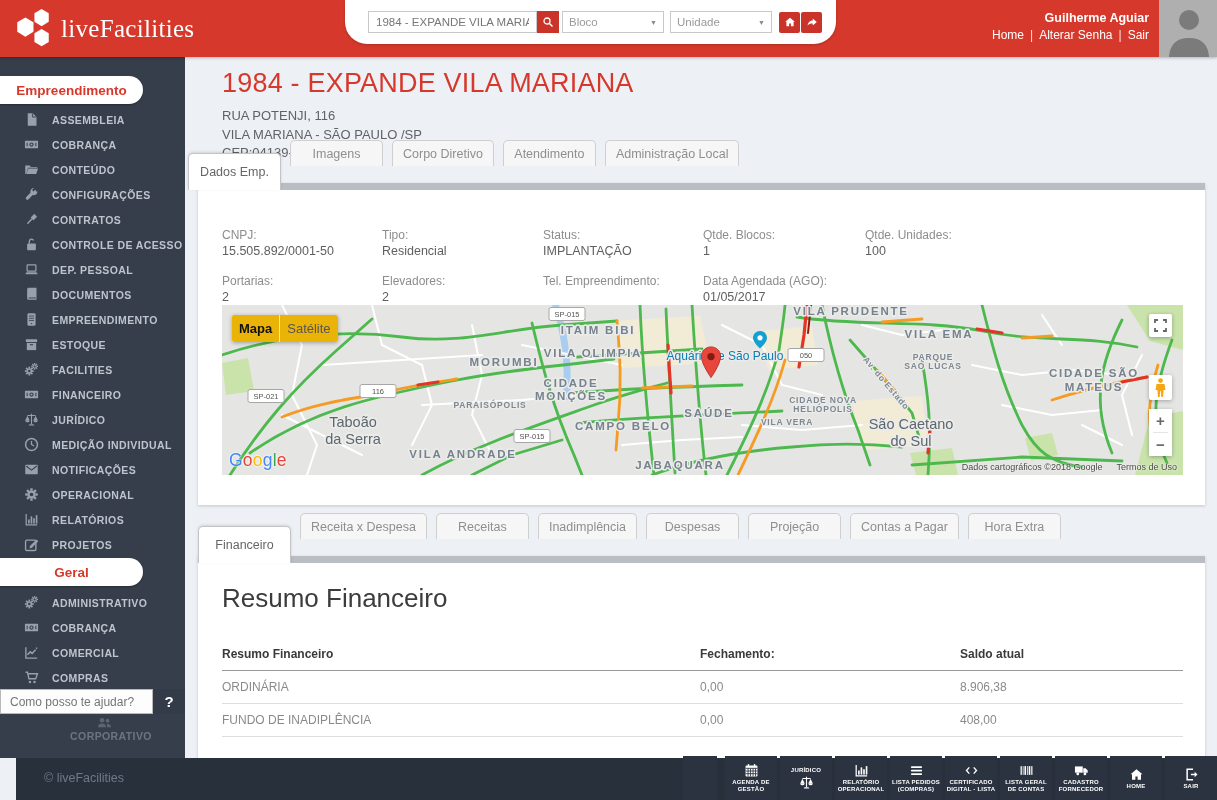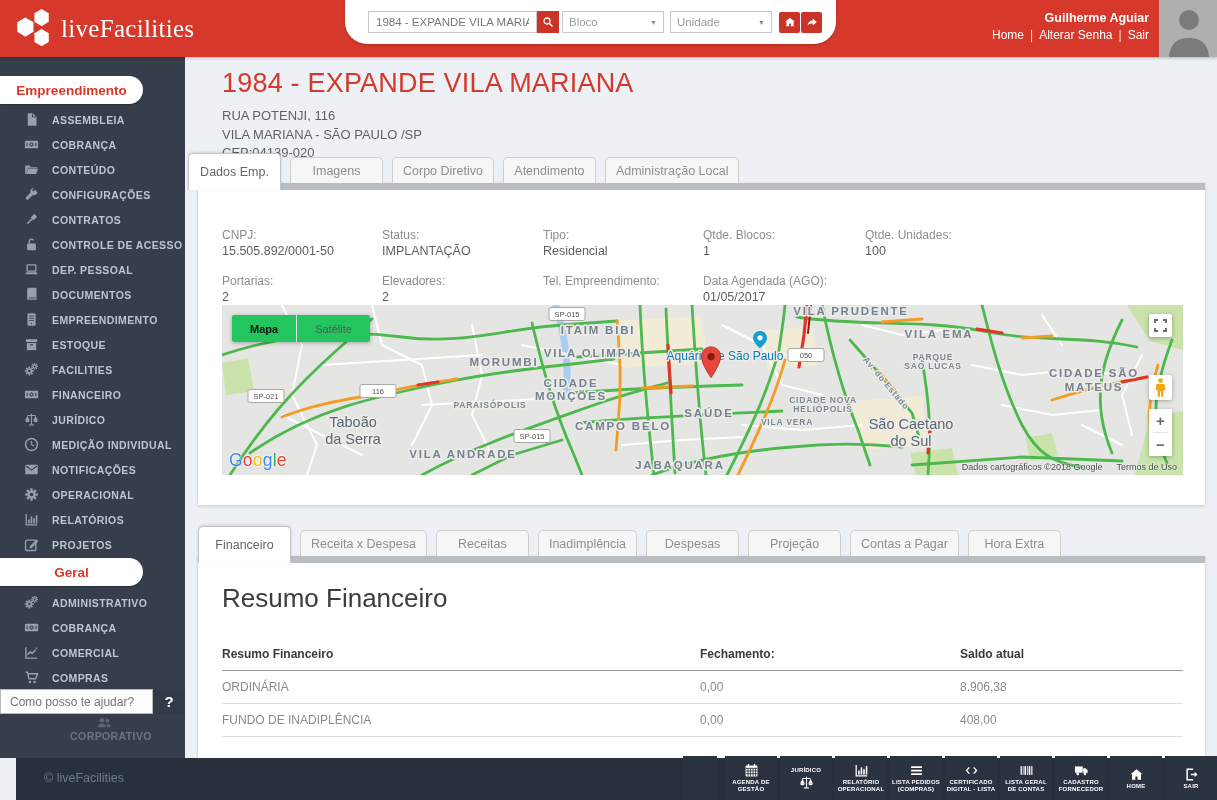--- a/index.html
+++ b/index.html
@@ -53,21 +53,21 @@
   .tool-blank { width:34px; margin-right:5px; cursor:default; }
 
   
   .main { position:absolute; left:185px; top:57px; width:1032px; height:701px; }
   .page-title { position:absolute; left:37px; top:11px; font-size:27px; font-weight:400; color:#d6392b; letter-spacing:.2px; }
   .address { position:absolute; left:37px; top:43px; font-size:13px; color:#5f6368; line-height:18.5px; margin-top:7px; }
 
   .tabs { position:absolute; display:flex; align-items:flex-end; z-index:4; }
   .tabs1 { left:3px; top:96px; height:37px; }
   .tabs2 { left:13px; top:469px; height:37px; }
-  .tab { height:26px; margin-bottom:7px; background:#f6f6f6; border:1px solid #cfcfcf; border-bottom:none; border-radius:5px 5px 0 0; margin-right:9px; min-width:93px; padding:0 10px; display:flex; align-items:center; justify-content:center; color:#8f8f8f; font-size:12.5px; cursor:pointer; }
+  .tab { height:26px; margin-bottom:24px; background:#f6f6f6; border:1px solid #cfcfcf; border-bottom:none; border-radius:5px 5px 0 0; margin-right:9px; min-width:93px; padding:0 10px; display:flex; align-items:center; justify-content:center; color:#8f8f8f; font-size:12.5px; cursor:pointer; }
   .tab.active { height:37px; margin-bottom:0; background:#fff; color:#666; position:relative; z-index:5; box-shadow:0 -1px 3px rgba(0,0,0,.12); border-color:#c4c4c4; }
 
   .card { position:absolute; left:13px; width:1007px; background:#fff; box-shadow:0 1px 3px rgba(0,0,0,.18); }
   .card::before { content:""; display:block; height:7px; background:#b9bec4; }
   .card1 { top:126px; height:322px; }
   .card2 { top:499px; height:203px; overflow:hidden; }
 
   .fields { position:absolute; left:24px; top:45px; width:961px; display:grid; grid-template-columns:160px 161px 160px 162px 1fr; row-gap:16px; }
   .field .flabel { font-size:12px; color:#8d8d8d; }
   .field .fvalue { font-size:12.5px; color:#5f5f5f; margin-top:2px; min-height:14px; }
@@ -76,21 +76,21 @@
   .map { position:absolute; left:24px; top:122px; width:961px; height:170px; background:#e5e6e3; overflow:hidden; }
   .map svg.mapcanvas { position:absolute; left:0; top:0; }
   .ml-d { fill:#76828e; font-size:11.5px; font-weight:bold; letter-spacing:1.8px; text-anchor:middle; paint-order:stroke; stroke:#ebebe9; stroke-width:3px; stroke-linejoin:round; font-family:"Liberation Sans",sans-serif; }
   .ml-s { fill:#7d8893; font-size:8.5px; font-weight:bold; letter-spacing:.8px; text-anchor:middle; paint-order:stroke; stroke:#ebebe9; stroke-width:2.5px; stroke-linejoin:round; }
   .ml-t { fill:#5c6770; font-size:14.5px; text-anchor:middle; paint-order:stroke; stroke:#ebebe9; stroke-width:3.5px; stroke-linejoin:round; }
   .ml-p { fill:#0d7cb5; font-size:12px; text-anchor:middle; paint-order:stroke; stroke:#ebebe9; stroke-width:3px; stroke-linejoin:round; }
   .shield rect { fill:#fff; stroke:#a7a7a7; stroke-width:1; }
   .shield text { fill:#555; font-size:7.5px; text-anchor:middle; font-family:"Liberation Sans",sans-serif; }
 
   .map-type { position:absolute; left:10px; top:10px; display:flex; background:#fff; border-radius:2px; box-shadow:0 1px 4px rgba(0,0,0,.3); overflow:hidden; height:27px; z-index:3; }
-  .map-type .mt-btn { border:none; background:#22c55e; padding:0 18px; font-size:11px; color:#565656; cursor:pointer; }
+  .map-type .mt-btn { border:none; background:#eab308; padding:0 7px; font-size:13px; color:#565656; cursor:pointer; }
   .map-type .mt-btn.on { font-weight:bold; color:#111; }
   .map-type .mt-div { width:1px; background:#e6e6e6; }
   .map-ctl { position:absolute; background:#fff; border-radius:2px; box-shadow:0 1px 4px rgba(0,0,0,.3); z-index:3; }
   .fullscreen-btn { right:11px; top:9px; width:23px; height:23px; display:flex; align-items:center; justify-content:center; cursor:pointer; }
   .pegman-btn { right:11px; top:70px; width:23px; height:25px; display:flex; align-items:center; justify-content:center; cursor:pointer; }
   .zoom-ctl { right:11px; top:104px; width:23px; height:47px; display:flex; flex-direction:column; }
   .zoom-ctl .zbtn { flex:1; border:none; background:#fff; color:#666; font-size:15px; font-weight:bold; line-height:10px; cursor:pointer; }
   .zoom-ctl .zdiv { height:1px; background:#e6e6e6; margin:0 4px; }
   .gmarker { position:absolute; left:478px; top:41px; width:22px; height:33px; z-index:2; }
   .google-logo { position:absolute; left:7px; bottom:4px; font-size:17.5px; font-weight:500; letter-spacing:.2px; z-index:3; text-shadow:0 0 2px #fff,0 0 2px #fff; }
@@ -438,26 +438,26 @@
       <div class="tab">Administração Local</div>
     </div>
 
   <section class="card card1">
     <div class="fields" id="property-fields">
         <div class="field">
           <div class="flabel">CNPJ:</div>
           <div class="fvalue">15.505.892/0001-50</div>
         </div>
         <div class="field">
+          <div class="flabel">Tipo:</div>
+          <div class="fvalue">Residencial</div>
+        </div>
+        <div class="field">
           <div class="flabel">Status:</div>
           <div class="fvalue">IMPLANTAÇÃO</div>
-        </div>
-        <div class="field">
-          <div class="flabel">Tipo:</div>
-          <div class="fvalue">Residencial</div>
         </div>
         <div class="field">
           <div class="flabel">Qtde. Blocos:</div>
           <div class="fvalue">1</div>
         </div>
         <div class="field">
           <div class="flabel">Qtde. Unidades:</div>
           <div class="fvalue">100</div>
         </div>
         <div class="field">

